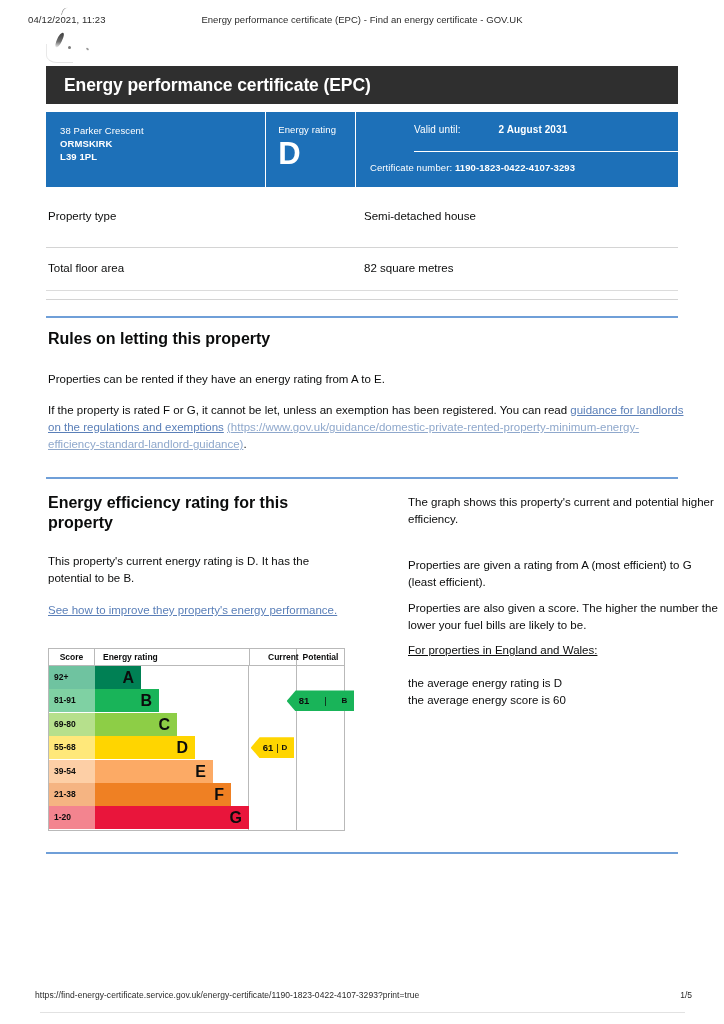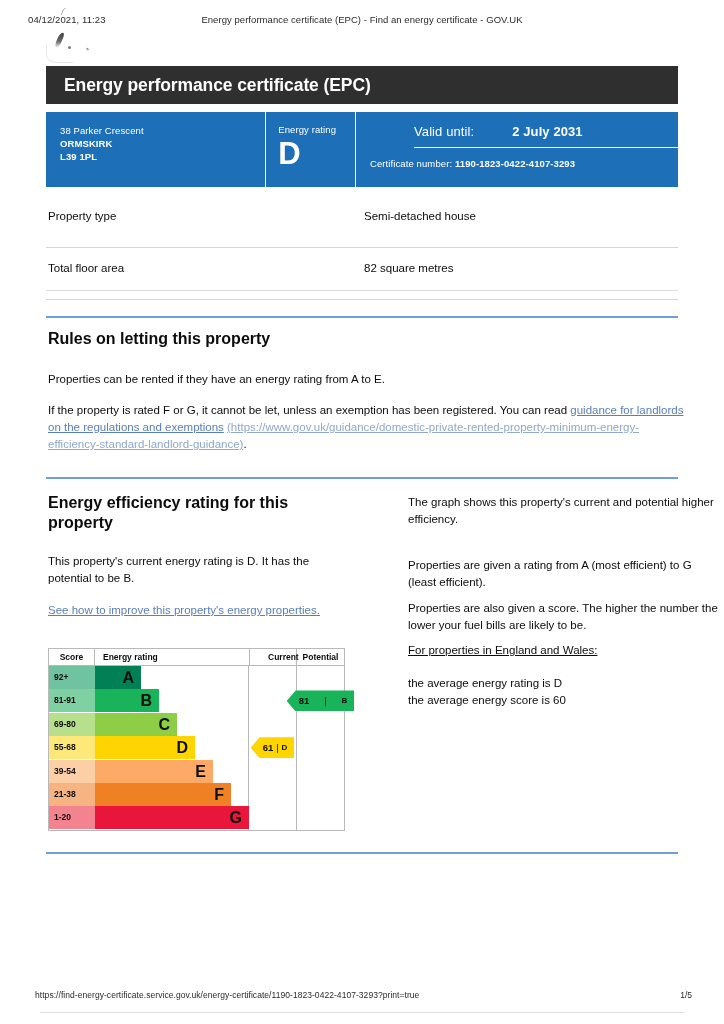--- a/index.html
+++ b/index.html
@@ -150,23 +150,23 @@
   .rating-letter {
     font-size: 31px;
     font-weight: bold;
     color: #ffffff;
     line-height: 34px;
     margin-top: 2px;
   }
   .valid-row {
     display: flex;
     align-items: baseline;
-    font-size: 13px;
+    font-size: 10px;
     color: #ffffff;
-    padding-bottom: 8px;
+    padding-bottom: 16px;
     border-bottom: 1px solid #ffffff;
     width: 264px;
     margin-left: 44px;
   }
   .valid-label { letter-spacing: 0.1px; }
   .valid-value {
     font-weight: bold;
     margin-left: 38px;
     letter-spacing: 0.1px;
   }
@@ -447,21 +447,21 @@
       <div class="addr-line bold">ORMSKIRK</div>
       <div class="addr-line bold">L39 1PL</div>
     </div>
     <div class="summary-col col-rating">
       <div class="rating-label">Energy rating</div>
       <div class="rating-letter">D</div>
     </div>
     <div class="summary-col col-valid">
       <div class="valid-row">
         <span class="valid-label">Valid until:</span>
-        <span class="valid-value">2 July 2031</span>
+        <span class="valid-value">2 August 2031</span>
       </div>
       <div class="cert-row">
         <span>Certificate number:</span>
         <span class="cert-value">1190-1823-0422-4107-3293</span>
       </div>
     </div>
   </div>
 
   <div class="detail-row detail-row-1">
     <div class="detail-key">Property type</div>
@@ -478,21 +478,21 @@
   <div class="para rules-p1">Properties can be rented if they have an energy rating from A to E.</div>
   <div class="para rules-p2">
     <span>If the property is rated F or G, it cannot be let, unless an exemption has been registered. You can read </span><a class="link" href="#">guidance for landlords on the regulations and exemptions</a> <span class="link-url">(https://www.gov.uk/guidance/domestic-private-rented-property-minimum-energy-efficiency-standard-landlord-guidance)</span><span>.</span>
   </div>
 
   <div class="divider-blue div-eff"></div>
 
   <div class="sec-title eff-title">Energy efficiency rating for this property</div>
   <div class="para eff-p1">This property's current energy rating is D. It has the potential to be B.</div>
   <div class="eff-link">
-    <a class="link" href="#">See how to improve this property's energy properties.</a>
+    <a class="link" href="#">See how to improve they property's energy performance.</a>
   </div>
 
   <div class="para eff-r1">The graph shows this property's current and potential higher efficiency.</div>
   <div class="para eff-r2">Properties are given a rating from A (most efficient) to G (least efficient).</div>
   <div class="para eff-r3">Properties are also given a score. The higher the number the lower your fuel bills are likely to be.</div>
   <div class="para eff-r4">For properties in England and Wales:</div>
   <div class="para eff-r5">
     <span>the average energy rating is D</span><br>
     <span>the average energy score is 60</span>
   </div>

